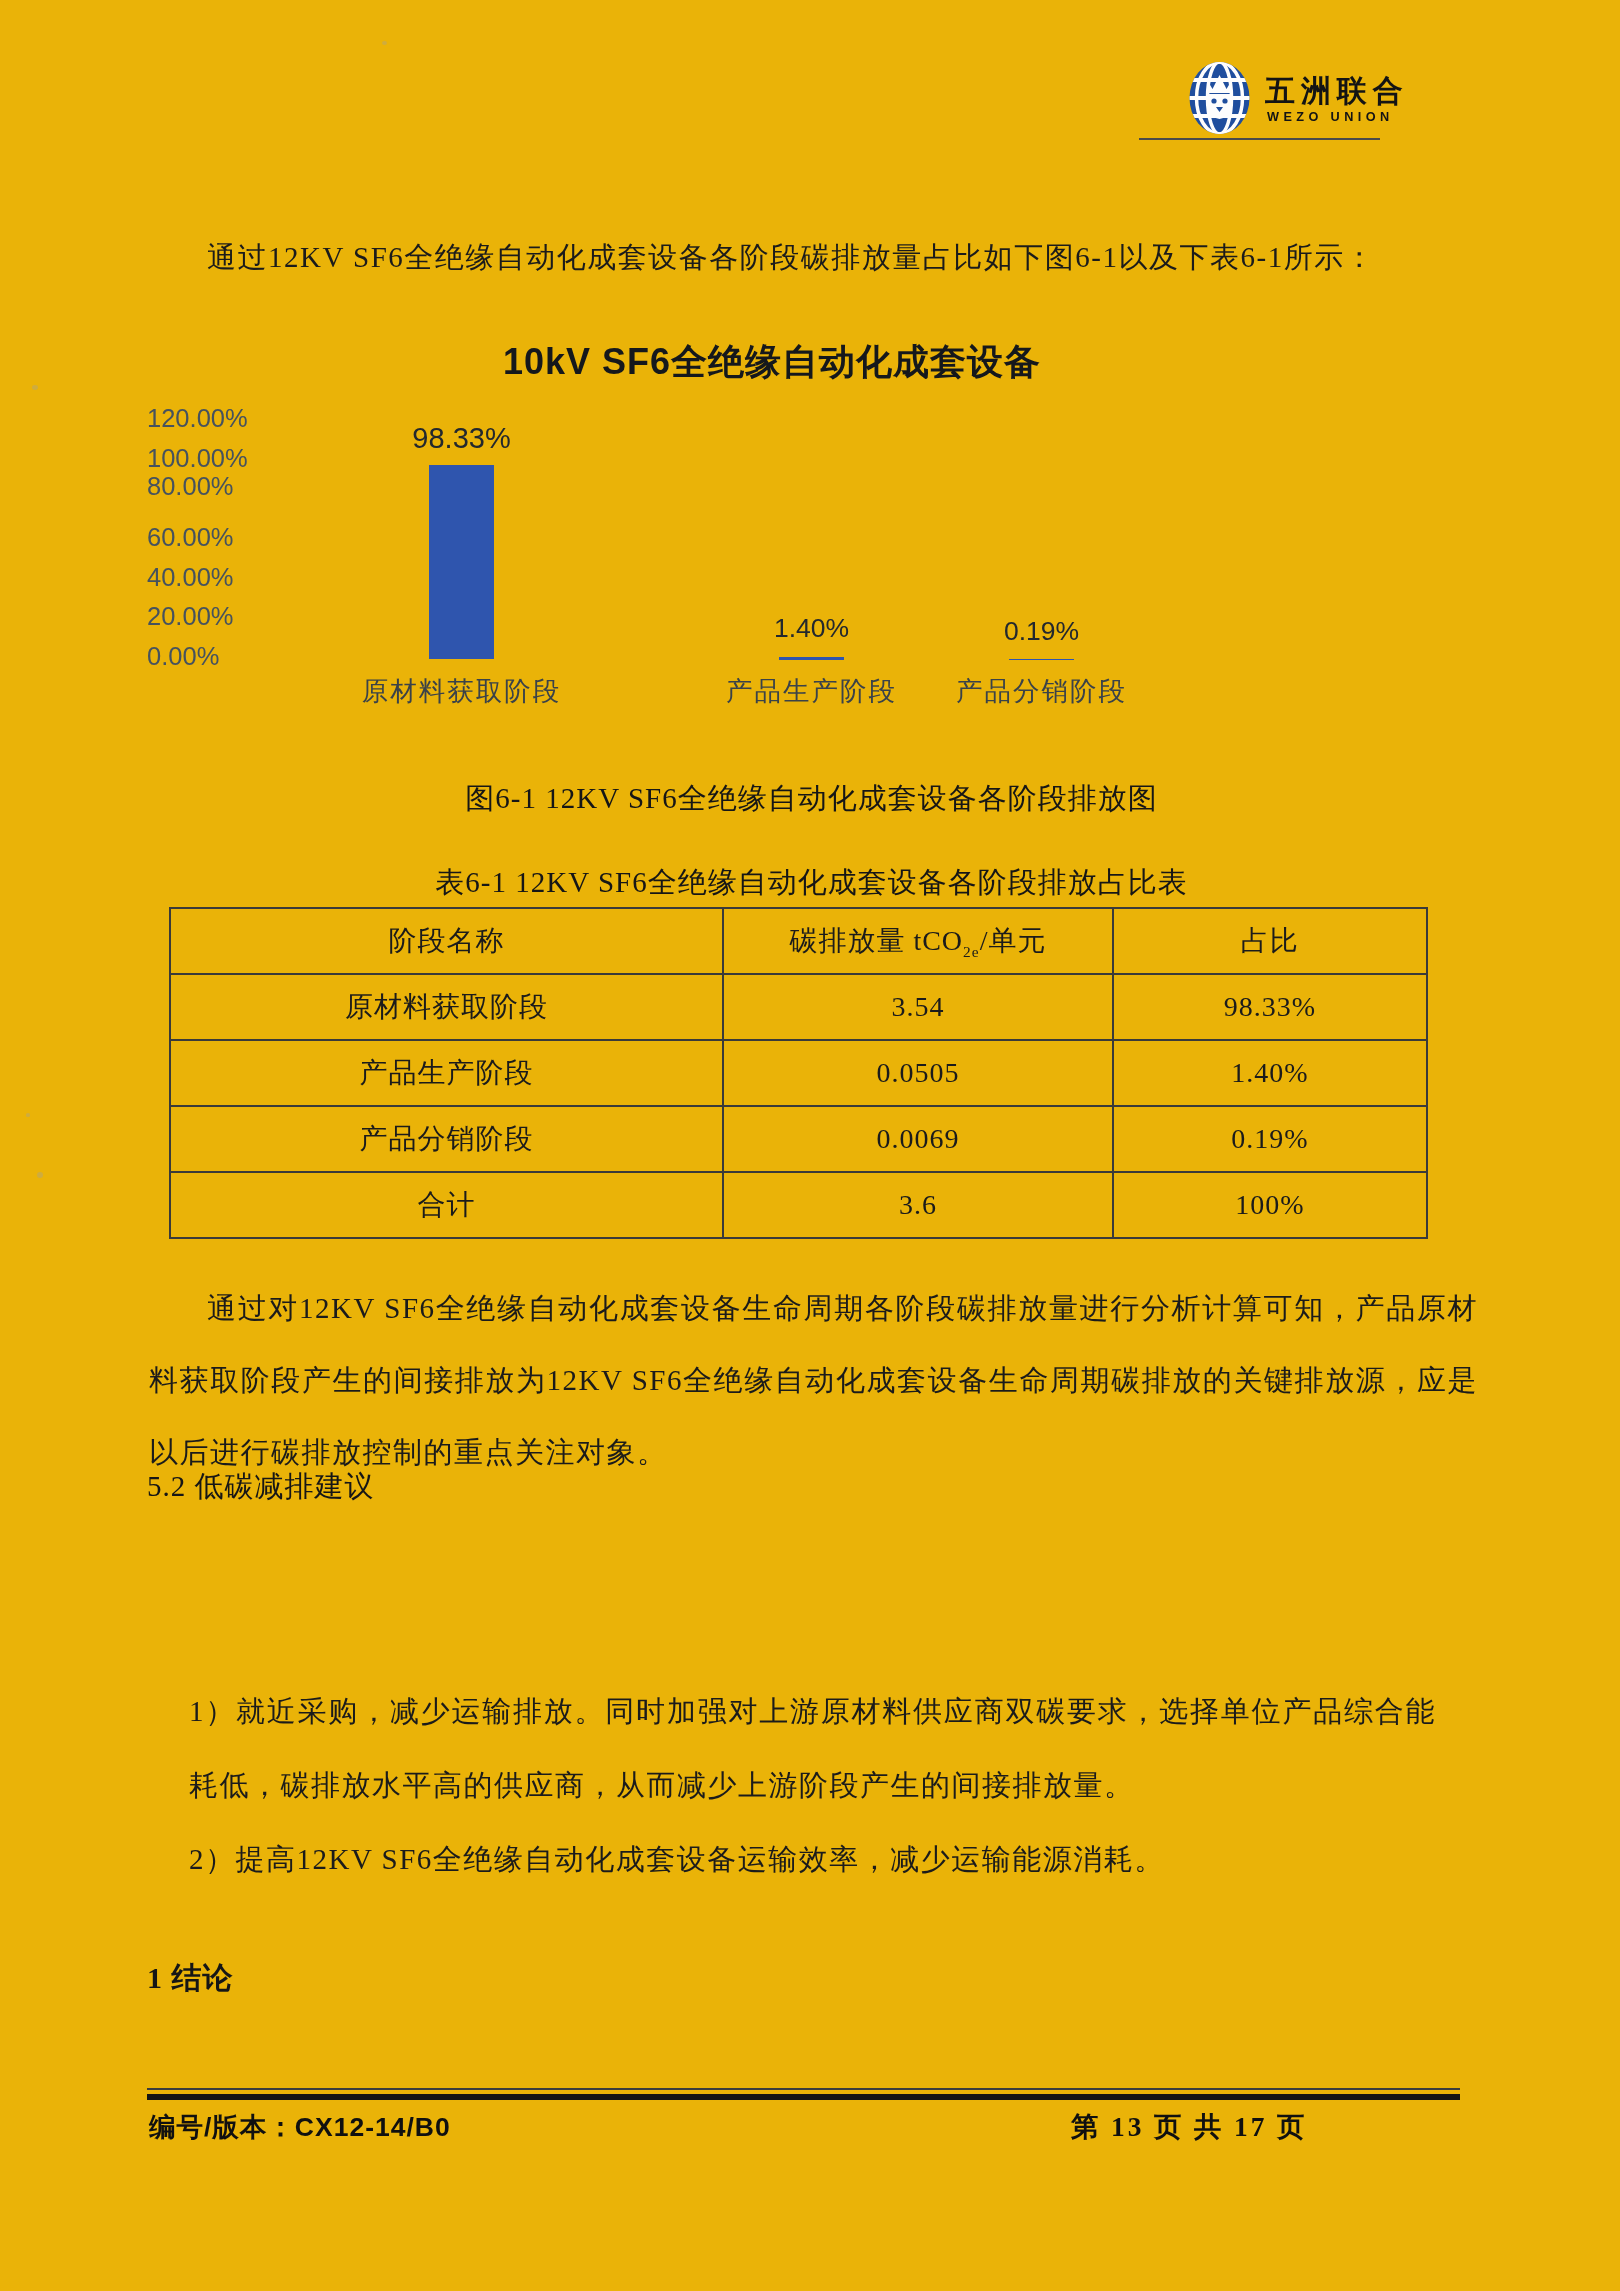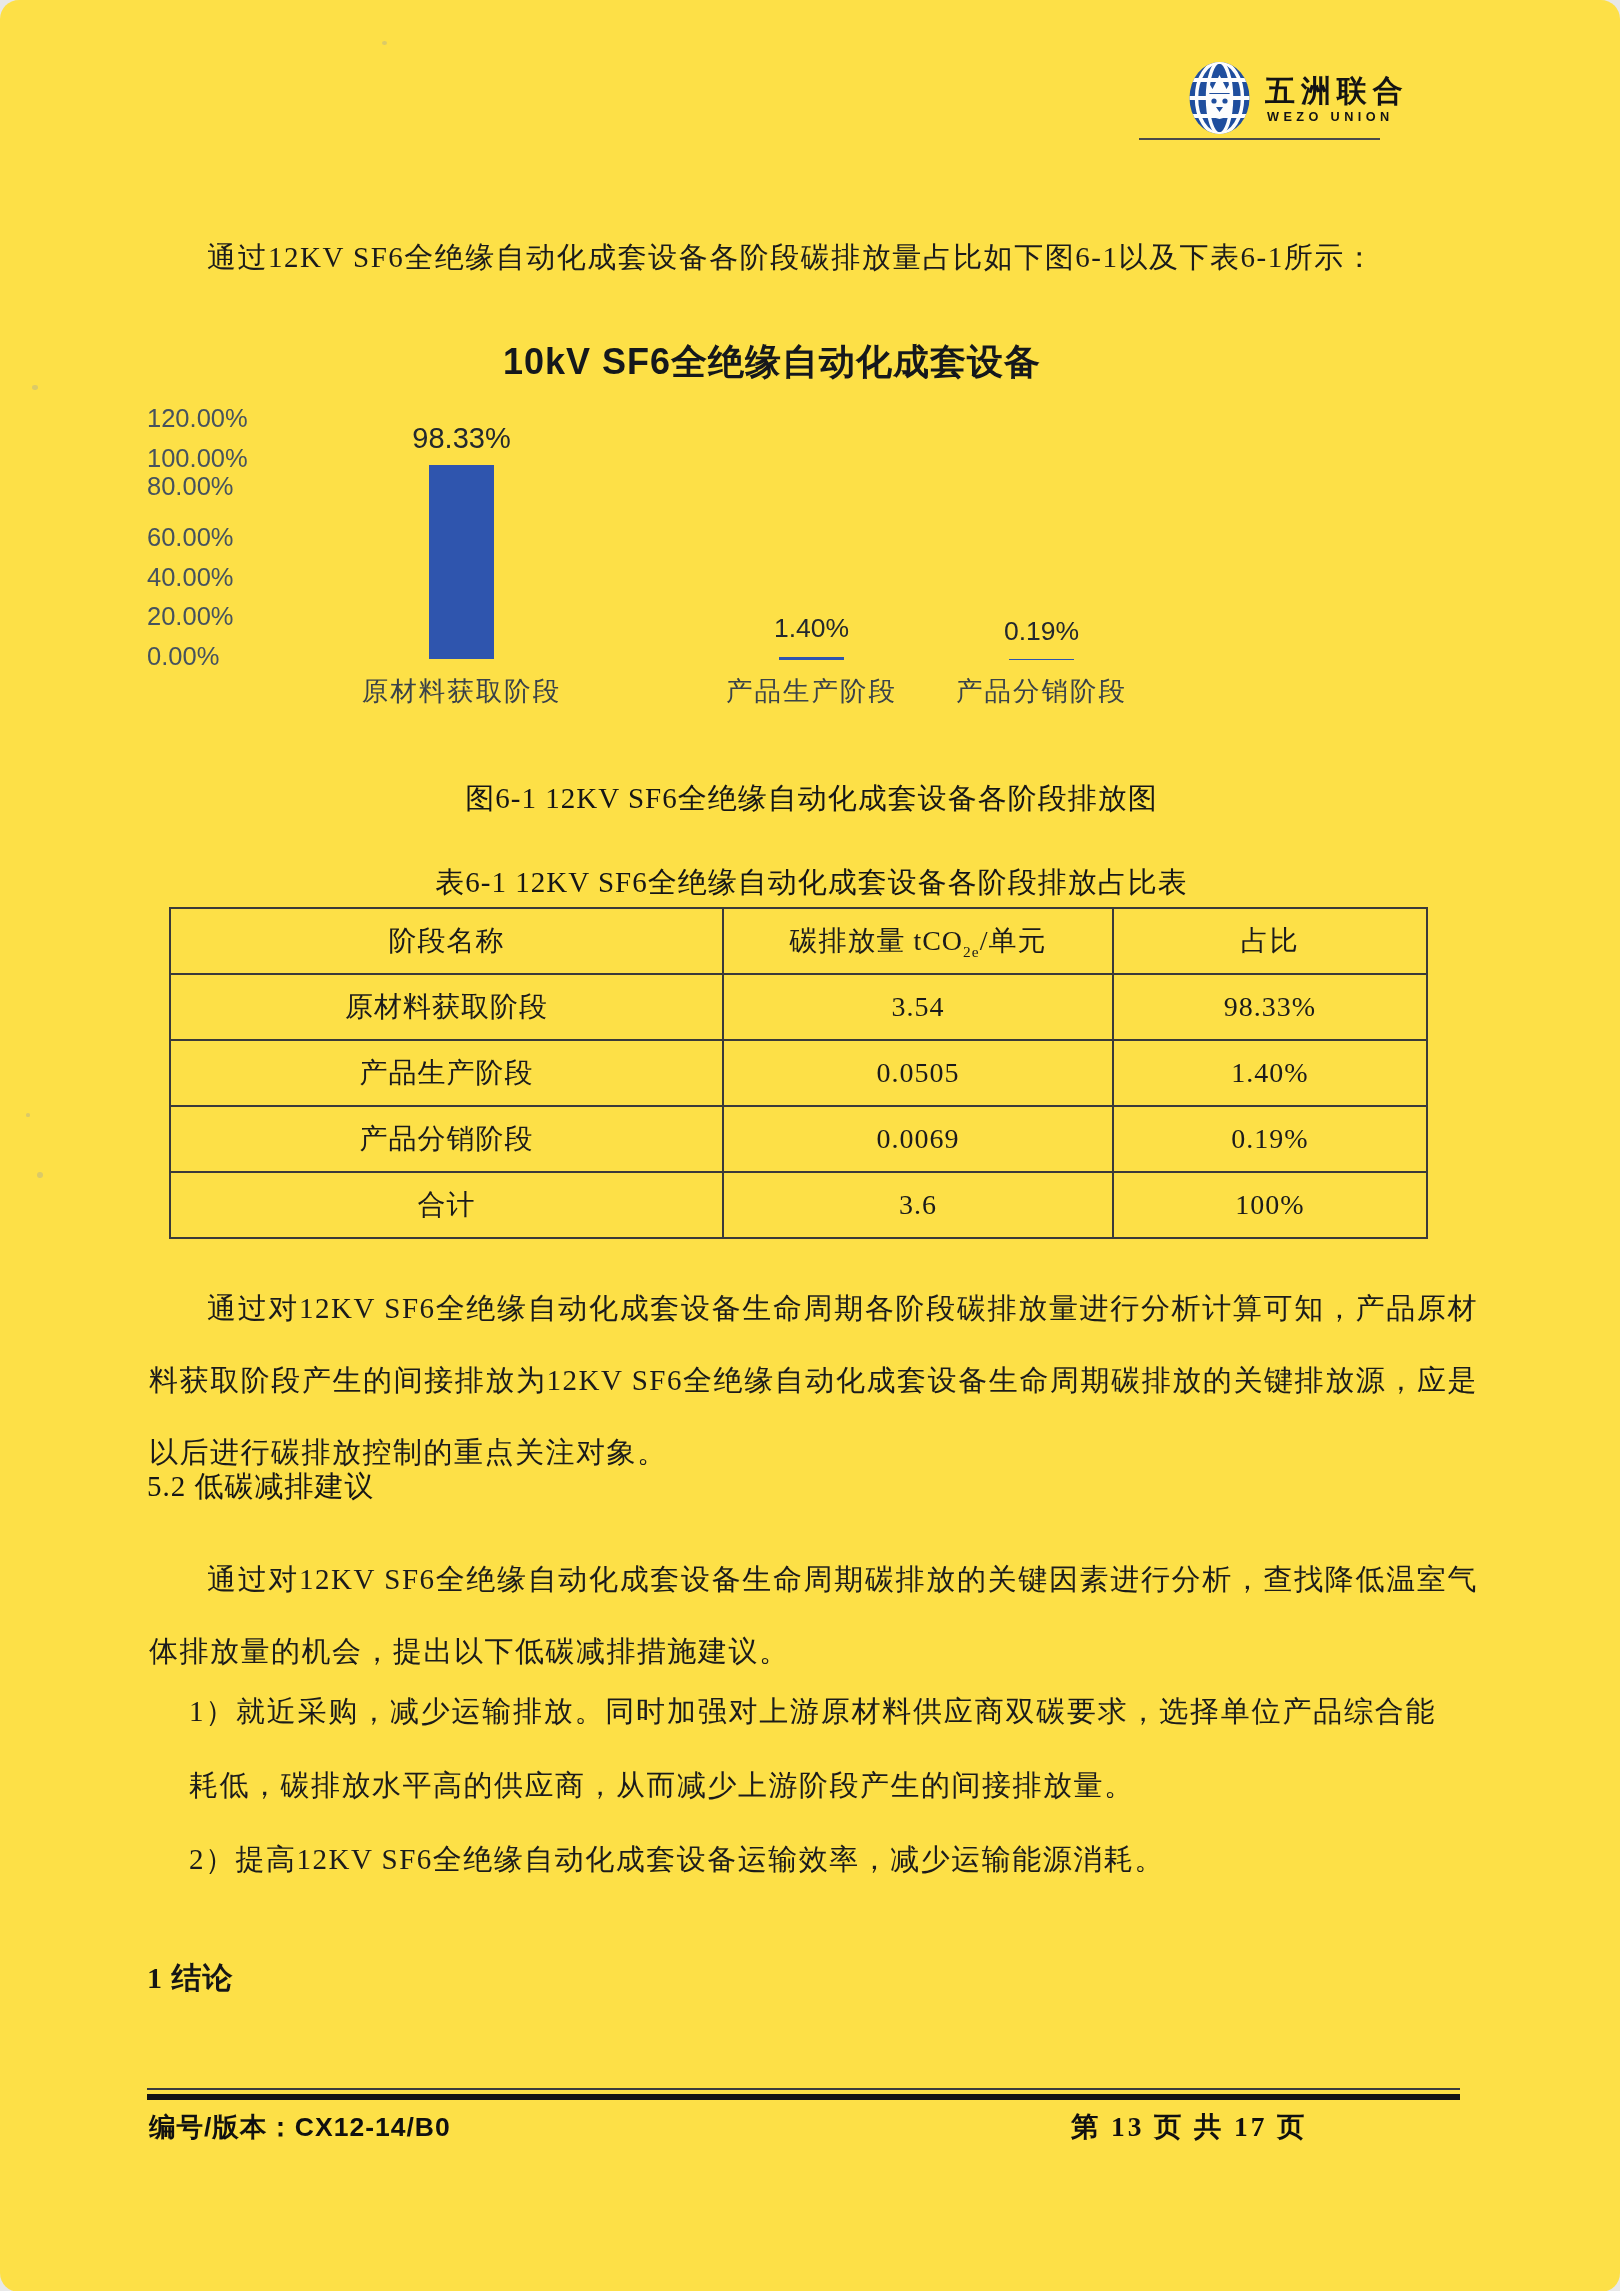--- a/index.html
+++ b/index.html
@@ -1,18 +1,18 @@
 <!DOCTYPE html>
 <html><head>
 <meta charset="utf-8">
 <style>
   html,body{margin:0;padding:0;background:#e8e8e8;}
   .page{
-    position:relative;width:1620px;height:2292px;background:#fde047;
-    font-family:"Liberation Serif",serif;color:#1c1c1c;overflow:hidden;margin:0 auto;border-radius:19px;
+    position:relative;width:1620px;height:2292px;background:#eab308;
+    font-family:"Liberation Serif",serif;color:#1c1c1c;overflow:hidden;margin:0 auto;
   }
   
   .logo-globe{position:absolute;left:1188px;top:61px;width:63px;height:74px;}
   .logo-cn{position:absolute;left:1265px;top:71px;font-family:"Liberation Sans",sans-serif;
     font-size:30px;font-weight:bold;letter-spacing:5.9px;color:#141414;}
   .logo-en{position:absolute;left:1267px;top:110px;font-family:"Liberation Sans",sans-serif;
     font-size:12.7px;font-weight:bold;letter-spacing:4.4px;color:#141414;}
   .logo-underline{position:absolute;left:1139px;top:138px;width:241px;height:2px;background:#4a4a4a;}
   
   .para{position:absolute;left:149px;width:1329px;font-size:29px;line-height:74px;
@@ -152,21 +152,20 @@
           <td>3.6</td>
           <td>100%</td>
         </tr>
       </tbody>
   </table>
 
   <p class="para p2">通过对12KV SF6全绝缘自动化成套设备生命周期各阶段碳排放量进行分析计算可知，产品原材料获取阶段产生的间接排放为12KV SF6全绝缘自动化成套设备生命周期碳排放的关键排放源，应是以后进行碳排放控制的重点关注对象。</p>
 
   <div class="heading h52">5.2 低碳减排建议</div>
 
-  <p class="para p3">通过对12KV SF6全绝缘自动化成套设备生命周期碳排放的关键因素进行分析，查找降低温室气体排放量的机会，提出以下低碳减排措施建议。</p>
 
   <div class="list">
     <p>1）就近采购，减少运输排放。同时加强对上游原材料供应商双碳要求，选择单位产品综合能耗低，碳排放水平高的供应商，从而减少上游阶段产生的间接排放量。</p>
     <p>2）提高12KV SF6全绝缘自动化成套设备运输效率，减少运输能源消耗。</p>
   </div>
 
   <div class="heading h6">1 结论</div>
 
   <div class="footer-rule"></div>
   <div class="footer-left">编号/版本：CX12-14/B0</div>

